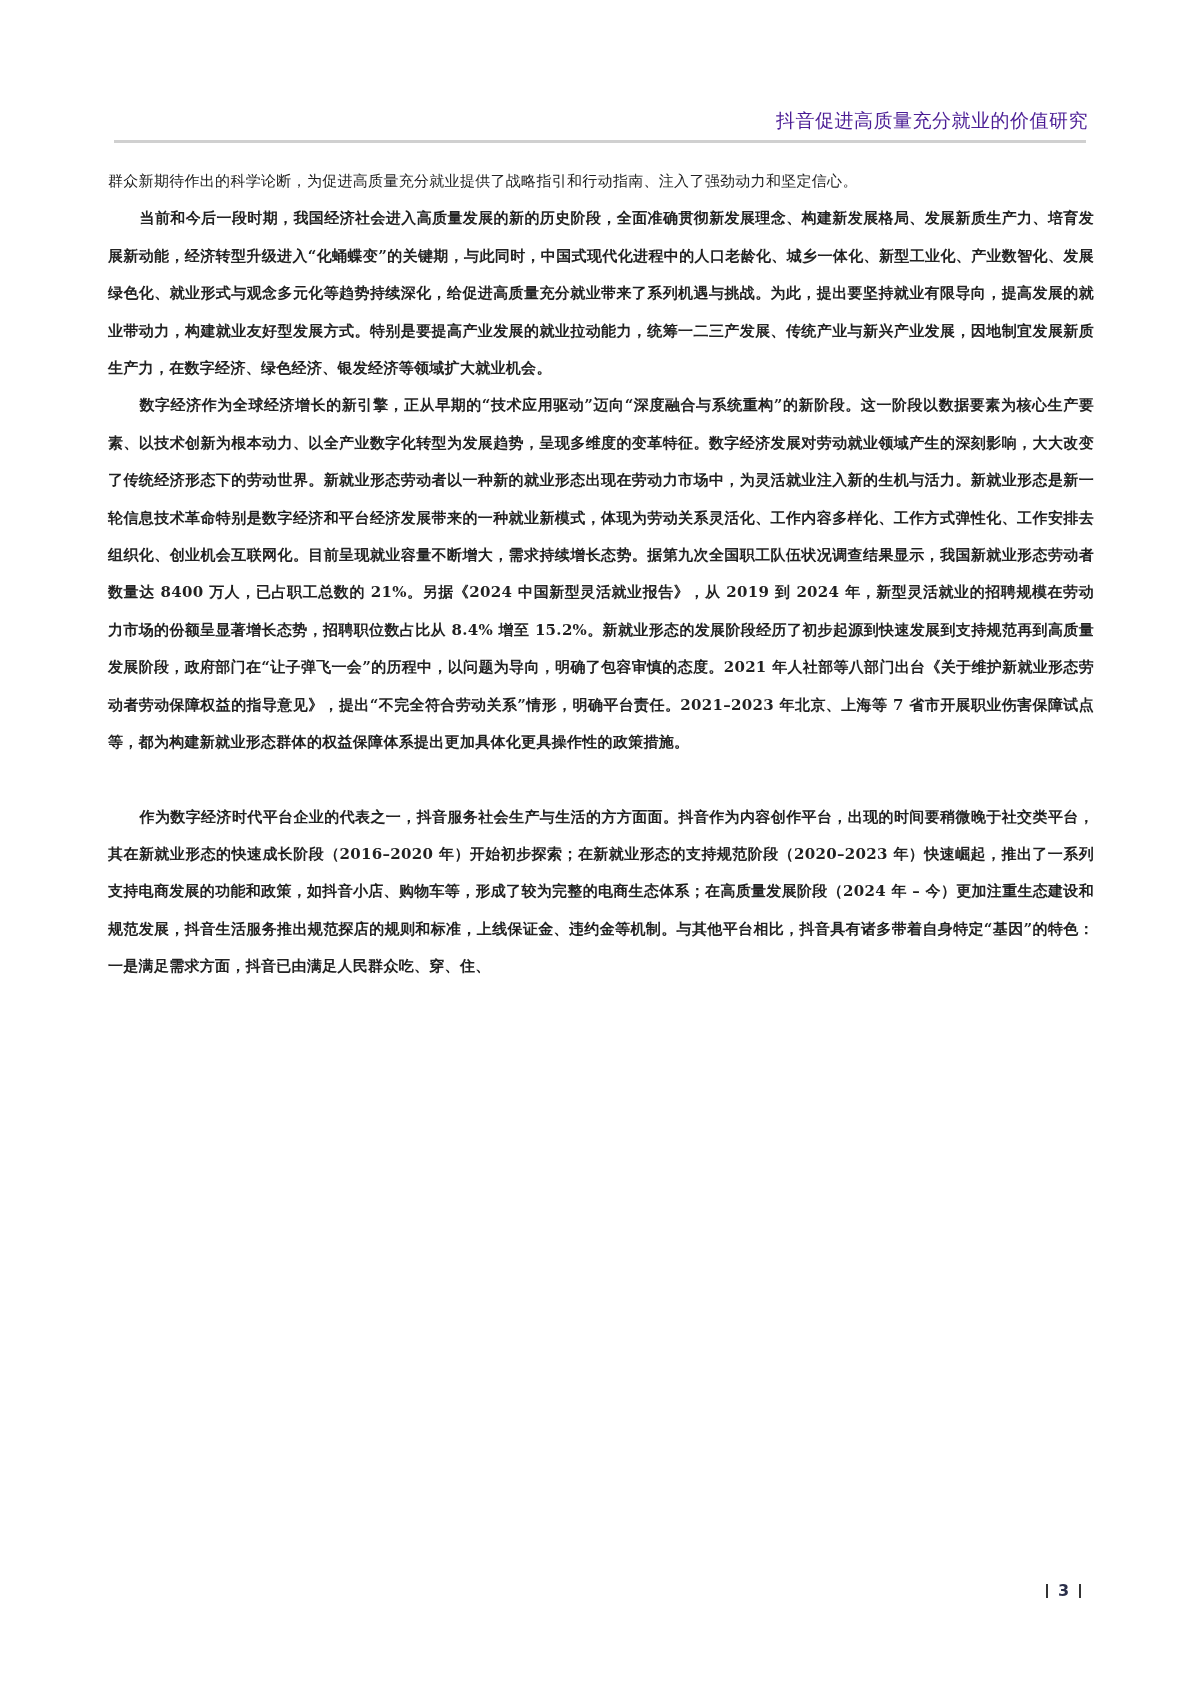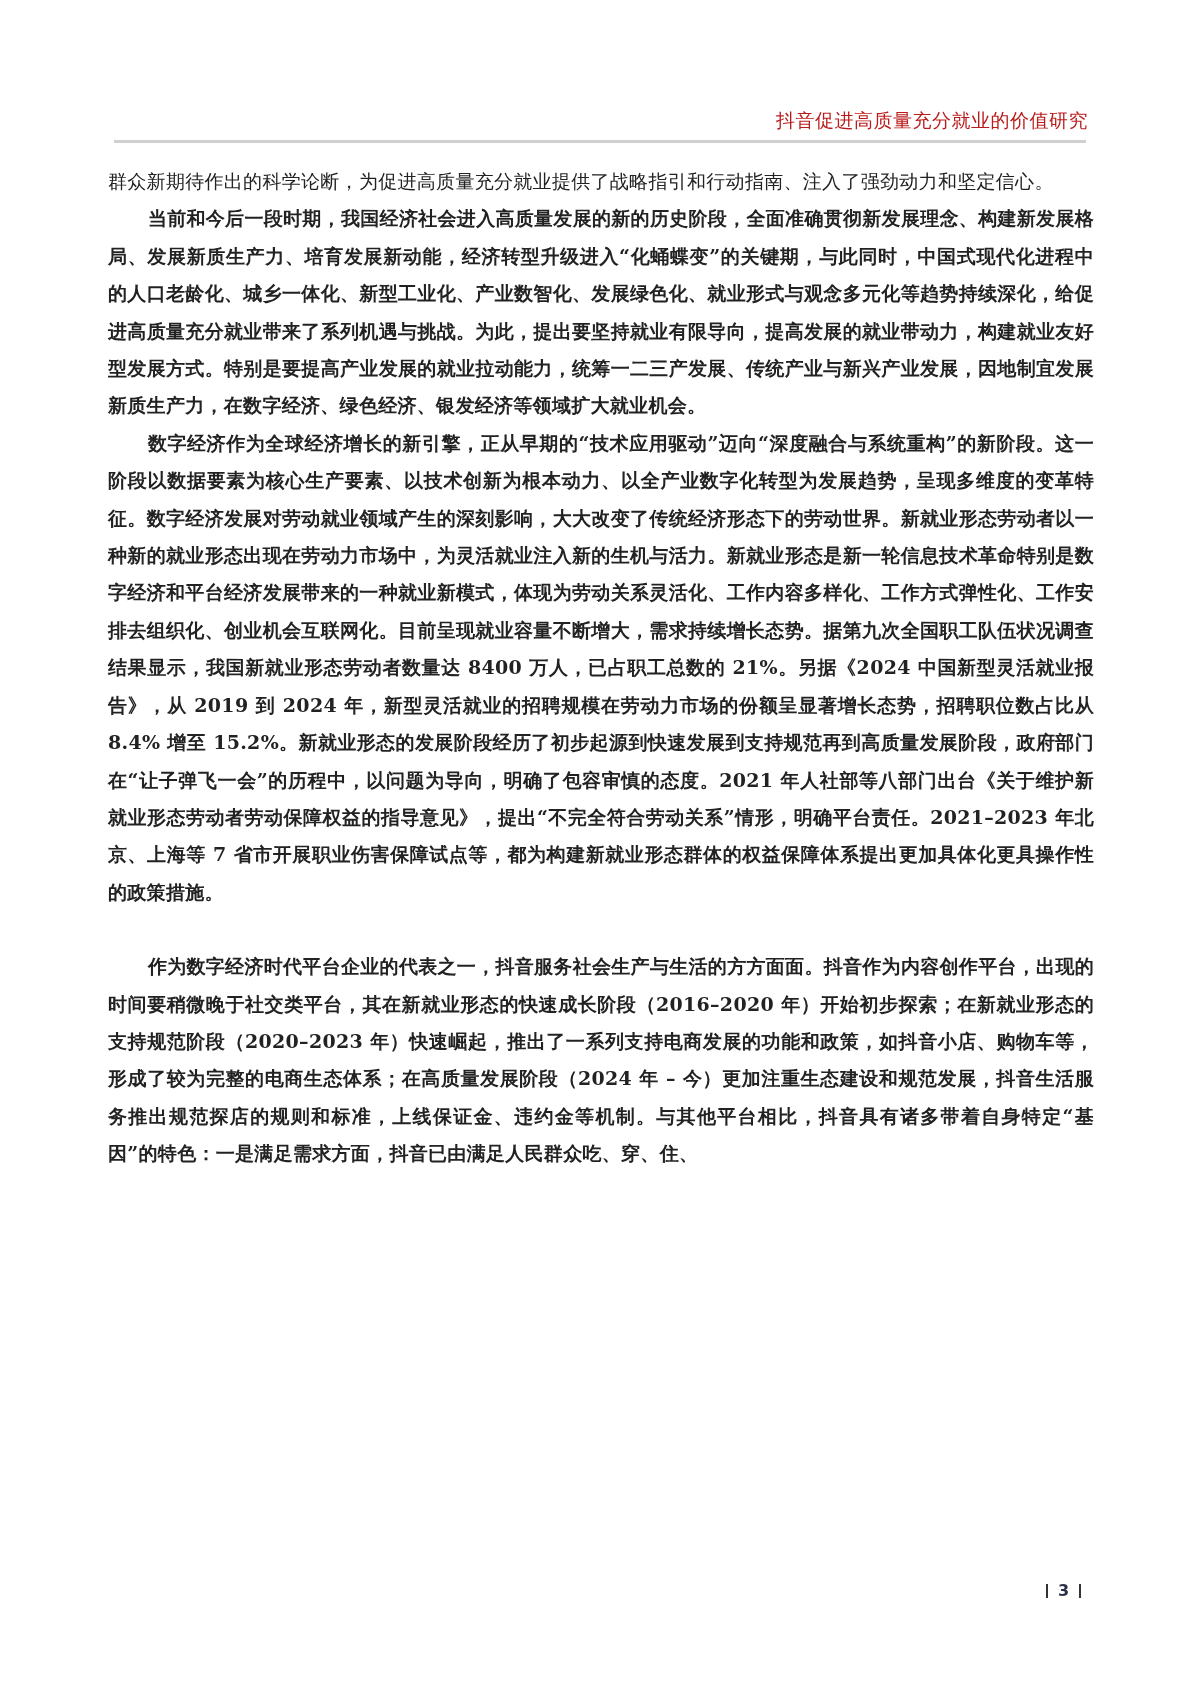--- a/index.html
+++ b/index.html
@@ -1,22 +1,22 @@
 <!DOCTYPE html>
 <html><head>
 <meta charset="utf-8">
 <style>
   html, body { margin: 0; padding: 0; background: #ffffff; }
   body { width: 1200px; height: 1698px; position: relative; overflow: hidden;
          font-family: "DejaVu Serif", "Liberation Serif", serif; color: #222; }
   .running-header { position: absolute; right: 112px; top: 108px; font-family: "DejaVu Sans", "Liberation Sans", sans-serif;
-         font-size: 19px; color: #b91c1c; letter-spacing: 0.5px; }
+         font-size: 19px; color: #4c1d95; letter-spacing: 0.5px; }
   .header-rule { position: absolute; left: 114px; width: 972px; top: 140px; height: 3px; background: #d0d0d0; }
   .body-text { position: absolute; left: 108px; top: 163px; width: 986px; }
-  .para { margin: 0; font-size: 19px; line-height: 37.4px; text-align: justify; text-align-last: left; letter-spacing: 0.3px; }
+  .para { margin: 0; font-size: 15px; line-height: 37.4px; text-align: justify; text-align-last: left; letter-spacing: 0.3px; }
   .para.indent { text-indent: 2.1em; font-weight: bold; }
   .para-gap { height: 37px; }
   .page-number { position: absolute; left: 1046px; top: 1581px; font-family: "DejaVu Sans", "Liberation Sans", sans-serif;
          font-size: 16px; font-weight: bold; color: #2a2f4a; display: flex; align-items: center; gap: 10px; }
   .page-number .bar { display: inline-block; width: 2px; height: 14px; background: #333; }
 </style>
 </head>
 <body>
 
 <div class="running-header">抖音促进高质量充分就业的价值研究</div>

